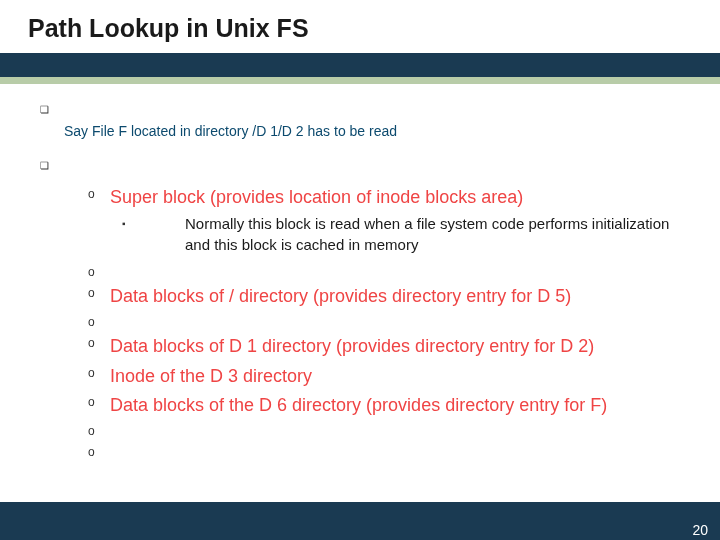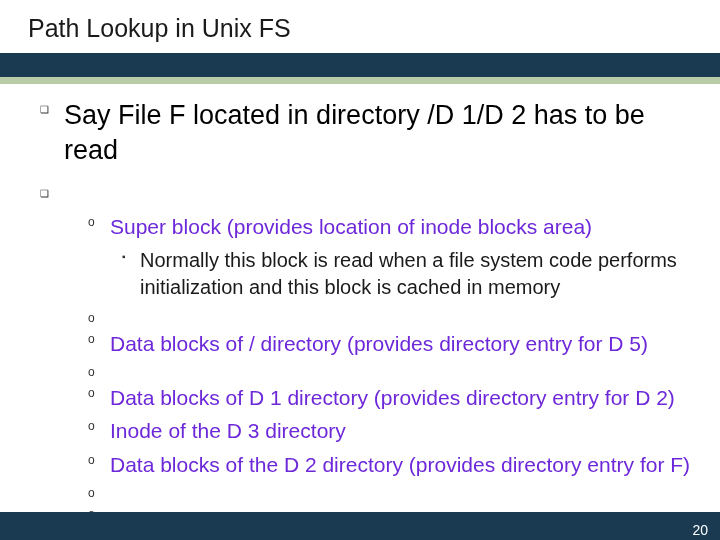--- a/index.html
+++ b/index.html
@@ -10,21 +10,21 @@
     font-family: Arial, Helvetica, sans-serif;
     position: relative;
     overflow: hidden;
   }
   .header {
     background: #ffffff;
     padding: 14px 0 0 28px;
   }
   .title {
     font-size: 25px;
-    font-weight: normal;
+    font-weight: bold;
     color: #1a1a1a;
     padding-bottom: 10px;
   }
   .bar-dark {
     height: 24px;
     background: #1a3a52;
   }
   .bar-light {
     height: 7px;
     background: #b8cca8;
@@ -39,74 +39,76 @@
   }
   .lvl1 .bullet {
     font-size: 10px;
     color: #333;
     margin-right: 14px;
     margin-top: 6px;
     width: 10px;
     flex-shrink: 0;
   }
   .lvl1 .text {
-    font-size: 27px;
-    color: #000000;
+    font-size: 14px;
+    color: #0c4a6e;
     line-height: 1.3;
+    margin-top: 24px;
   }
   .lvl2-wrap {
     padding-left: 48px;
   }
   .lvl2 {
     display: flex;
     align-items: flex-start;
     margin-bottom: 5px;
   }
   .lvl2 .bullet {
     font-size: 12px;
     color: #333;
     margin-right: 12px;
     margin-top: 2px;
     width: 10px;
     flex-shrink: 0;
     font-family: Arial, sans-serif;
   }
   .lvl2 .text {
-    font-size: 21px;
-    color: #6d28d9;
+    font-size: 18px;
+    color: #ef4444;
     line-height: 1.35;
   }
   .lvl3-wrap {
     padding-left: 34px;
     margin-top: 4px;
     margin-bottom: 8px;
   }
   .lvl3 {
     display: flex;
     align-items: flex-start;
   }
   .lvl3 .bullet {
     font-size: 10px;
     color: #333;
     margin-right: 10px;
     margin-top: 4px;
     width: 8px;
     flex-shrink: 0;
   }
   .lvl3 .text {
-    font-size: 20px;
+    font-size: 15px;
     color: #1a1a1a;
     line-height: 1.35;
+    margin-left: 45px;
   }
   .footer-bar {
     position: absolute;
     bottom: 0;
     left: 0;
     right: 0;
-    height: 28px;
+    height: 38px;
     background: #1a3a52;
     text-decoration: underline;
   }
   .footer-accent {
     position: absolute;
     bottom: 22px;
     left: 0;
     right: 0;
     height: 3px;
     background: #b8cca8;
@@ -165,21 +167,21 @@
     <div class="lvl2">
       <span class="bullet">o</span>
       <span class="text">Data blocks of D 1 directory (provides directory entry for D 2)</span>
     </div>
     <div class="lvl2">
       <span class="bullet">o</span>
       <span class="text">Inode of the D 3 directory</span>
     </div>
     <div class="lvl2">
       <span class="bullet">o</span>
-      <span class="text">Data blocks of the D 2 directory (provides directory entry for F)</span>
+      <span class="text">Data blocks of the D 6 directory (provides directory entry for F)</span>
     </div>
     <div class="lvl2">
       <span class="bullet">o</span>
     </div>
     <div class="lvl2">
       <span class="bullet">o</span>
     </div>
   </div>
 
 </div>

